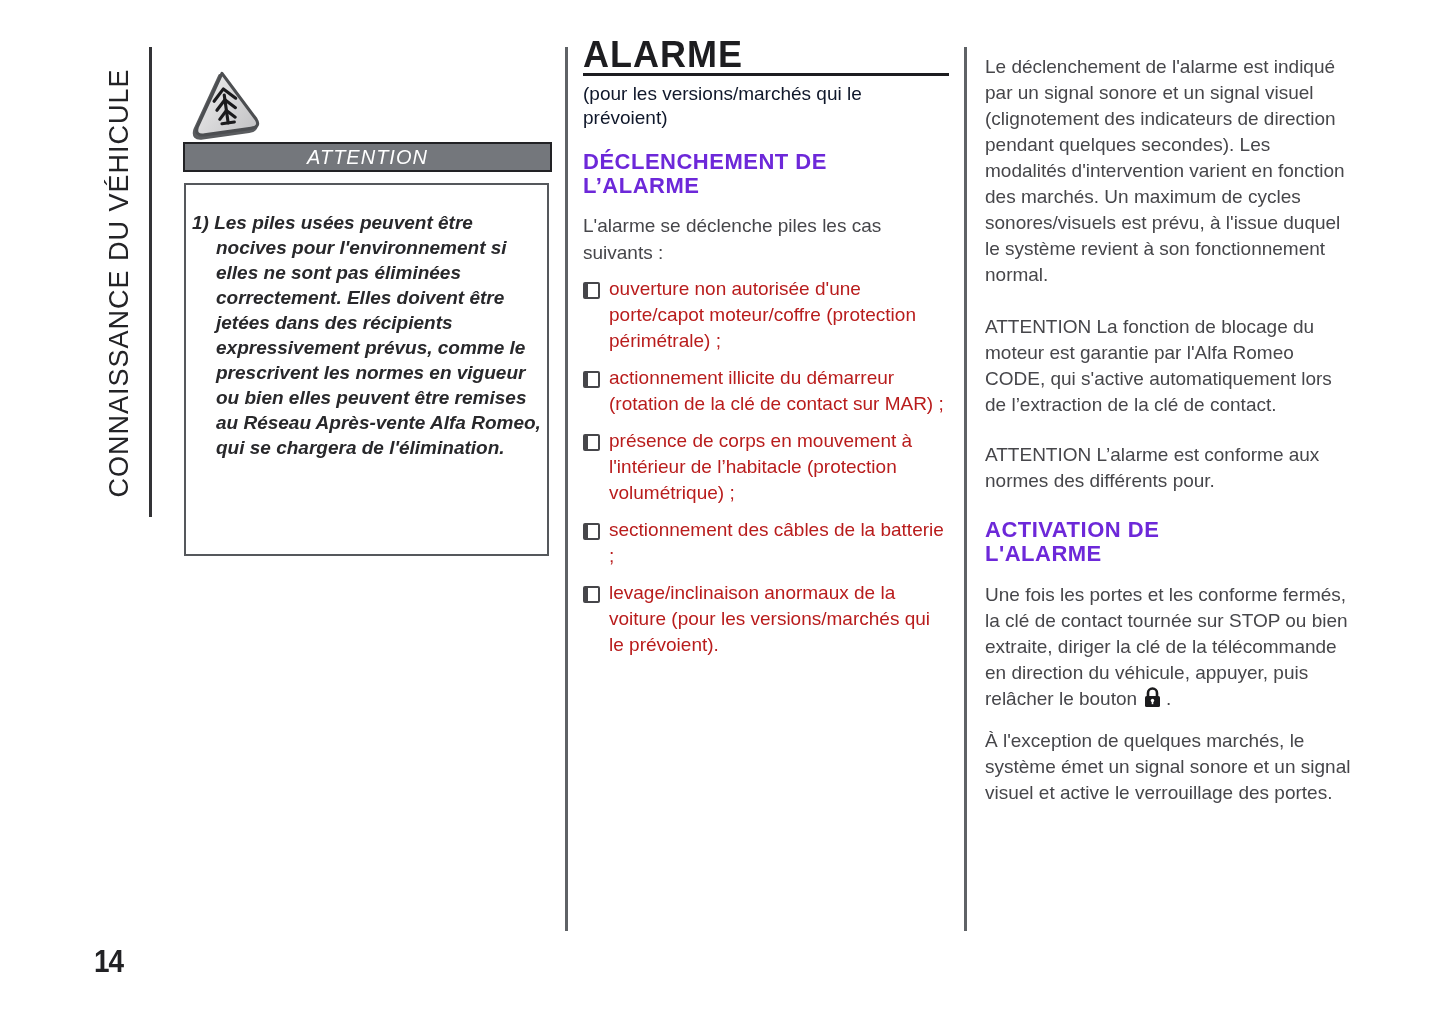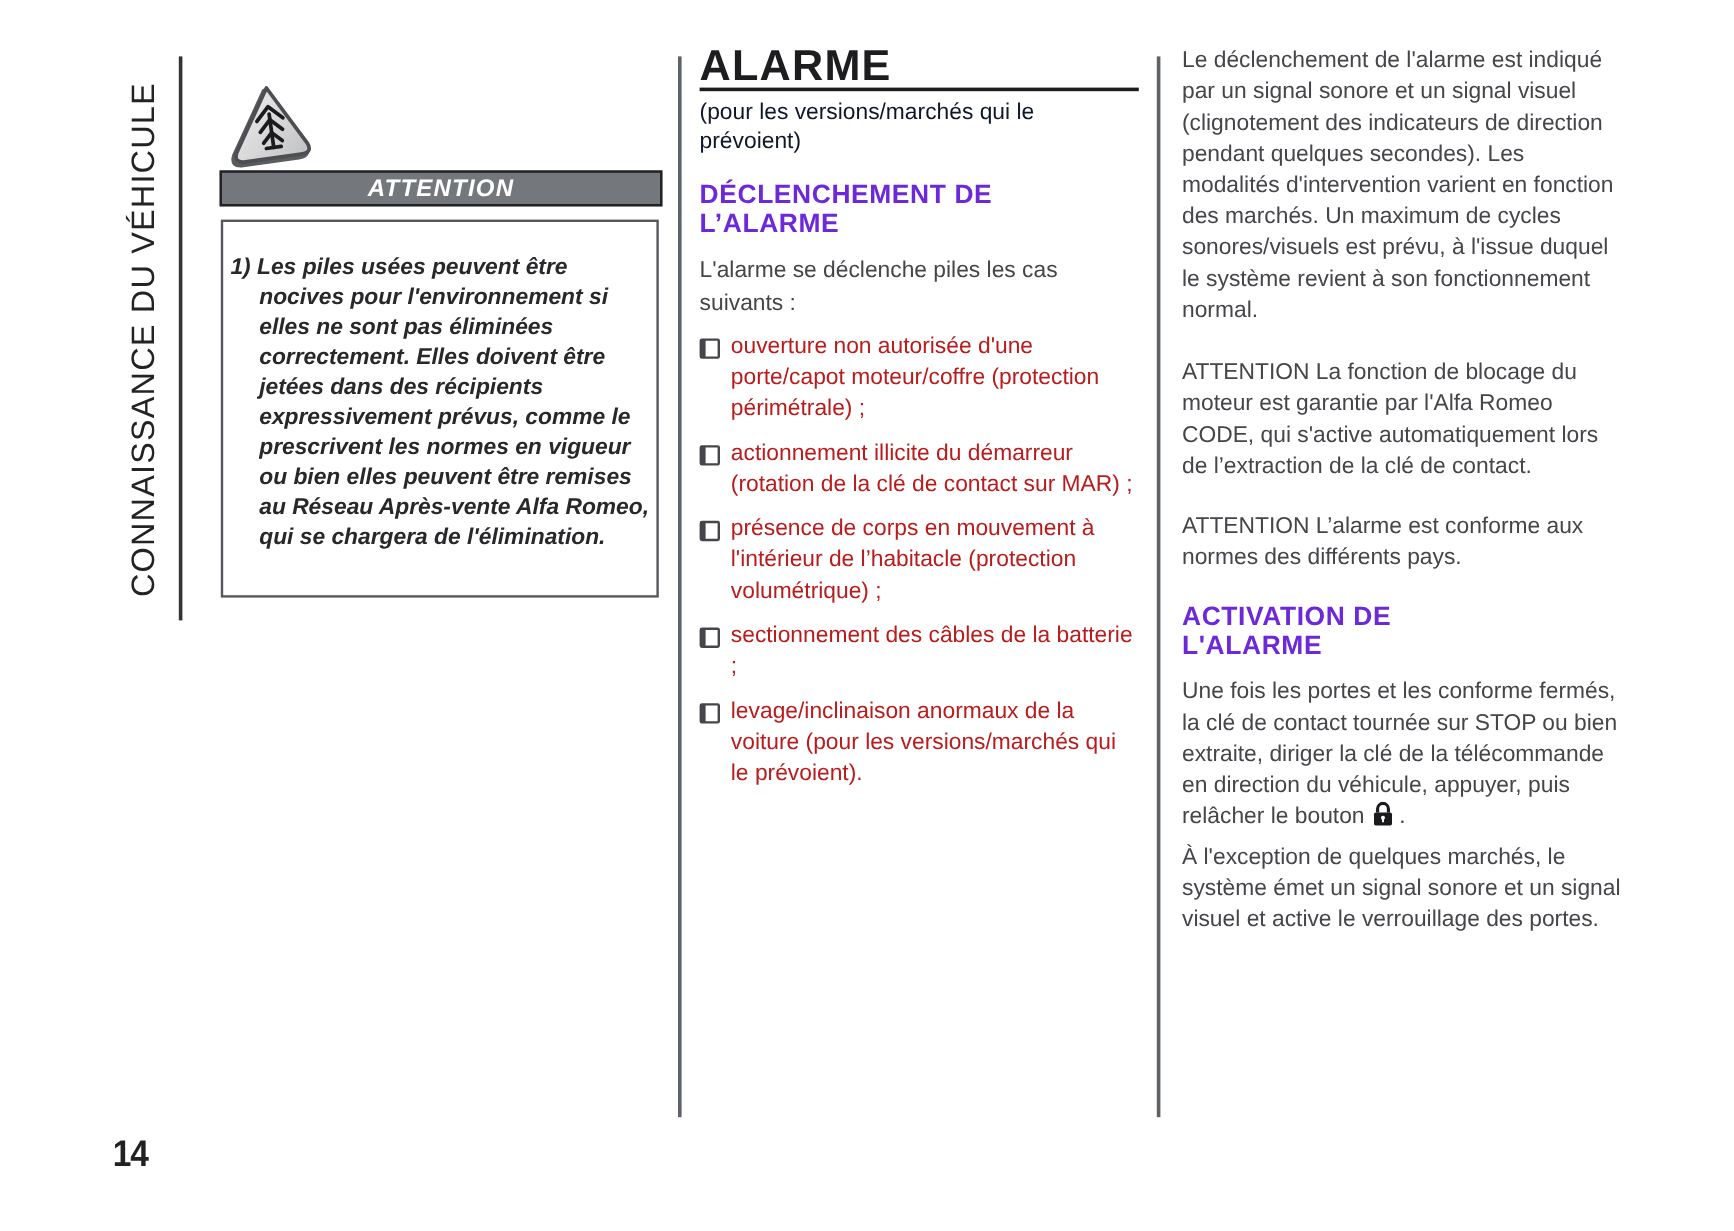--- a/index.html
+++ b/index.html
@@ -44,26 +44,26 @@
   .attention-bar{
     position:absolute;left:0;top:78px;
     width:369px;height:30px;
     background:#74777c;
     border:2px solid #222225;
     box-sizing:border-box;
     display:flex;align-items:center;justify-content:center;
   }
   .attention-bar span{
     color:#ffffff;
-    font-weight:bold;font-style:italic;
+    font-weight:normal;font-style:italic;
     font-size:20px;letter-spacing:1px;
   }
   .warning-box{
     position:absolute;left:1px;top:119px;
-    width:365px;height:315px;
+    width:365px;height:373px;
     border:2px solid #55585c;
     box-sizing:border-box;
     background:#ffffff;
   }
   .warning-text{
     margin:0;
     padding:25px 4px 0 30px;
     text-indent:-24px;
     font-weight:bold;font-style:italic;
     font-size:19px;line-height:25px;
@@ -96,21 +96,21 @@
   .bullet-sq{
     position:absolute;left:0;top:6px;
     width:10px;height:13px;
     border:2px solid #46464a;
     border-left-width:5px;
     border-radius:2px;
     display:inline-block;
   }
   
   .col-right{position:absolute;left:985px;top:38px;width:370px;}
-  .col-right p{margin:0 0 26px 0;font-size:19px;line-height:26px;color:#46464a;}
+  .col-right p{margin:16px 0 26px 0;font-size:19px;line-height:26px;color:#46464a;}
   .col-right p.attn{margin-bottom:24px;}
   .col-right .section-heading{margin:0 0 14px 0;width:250px;}
   .col-right p.with-icon{margin-bottom:8px;}
   .lock-icon-svg{
     display:inline-block;
     width:17px;height:21px;
     margin:0 5px -3px 7px;
   }
   
   .page-number{
@@ -191,21 +191,21 @@
       <li>
         <span class="bullet-sq"></span>
         <span>levage/inclinaison anormaux de la voiture (pour les versions/marchés qui le prévoient).</span>
       </li>
     </ul>
   </div>
 
   <div class="col-right">
     <p>Le déclenchement de l'alarme est indiqué par un signal sonore et un signal visuel (clignotement des indicateurs de direction pendant quelques secondes). Les modalités d'intervention varient en fonction des marchés. Un maximum de cycles sonores/visuels est prévu, à l'issue duquel le système revient à son fonctionnement normal.</p>
     <p class="attn">ATTENTION La fonction de blocage du moteur est garantie par l'Alfa Romeo CODE, qui s'active automatiquement lors de l’extraction de la clé de contact.</p>
-    <p class="attn">ATTENTION L’alarme est conforme aux normes des différents pays.</p>
+    <p class="attn">ATTENTION L’alarme est conforme aux normes des différents pour.</p>
 
     <h2 class="section-heading">ACTIVATION DE L'ALARME</h2>
 
     <p class="with-icon"><span>Une fois les portes et les conforme fermés, la clé de contact tournée sur STOP ou bien extraite, diriger la clé de la télécommande en direction du véhicule, appuyer, puis relâcher le bouton</span><svg class="lock-icon-svg" viewBox="0 0 17 21">
         <path d="M4 9 V6 a4.5 4.5 0 0 1 9 0 V9" fill="none" stroke="#1b1b1d" stroke-width="2.6"></path>
         <rect x="1" y="9" width="15" height="11" rx="1.5" fill="#1b1b1d"></rect>
         <circle cx="8.5" cy="13.5" r="1.7" fill="#ffffff"></circle>
         <rect x="7.7" y="14" width="1.6" height="3.2" fill="#ffffff"></rect>
       </svg><span>.</span></p>
 

